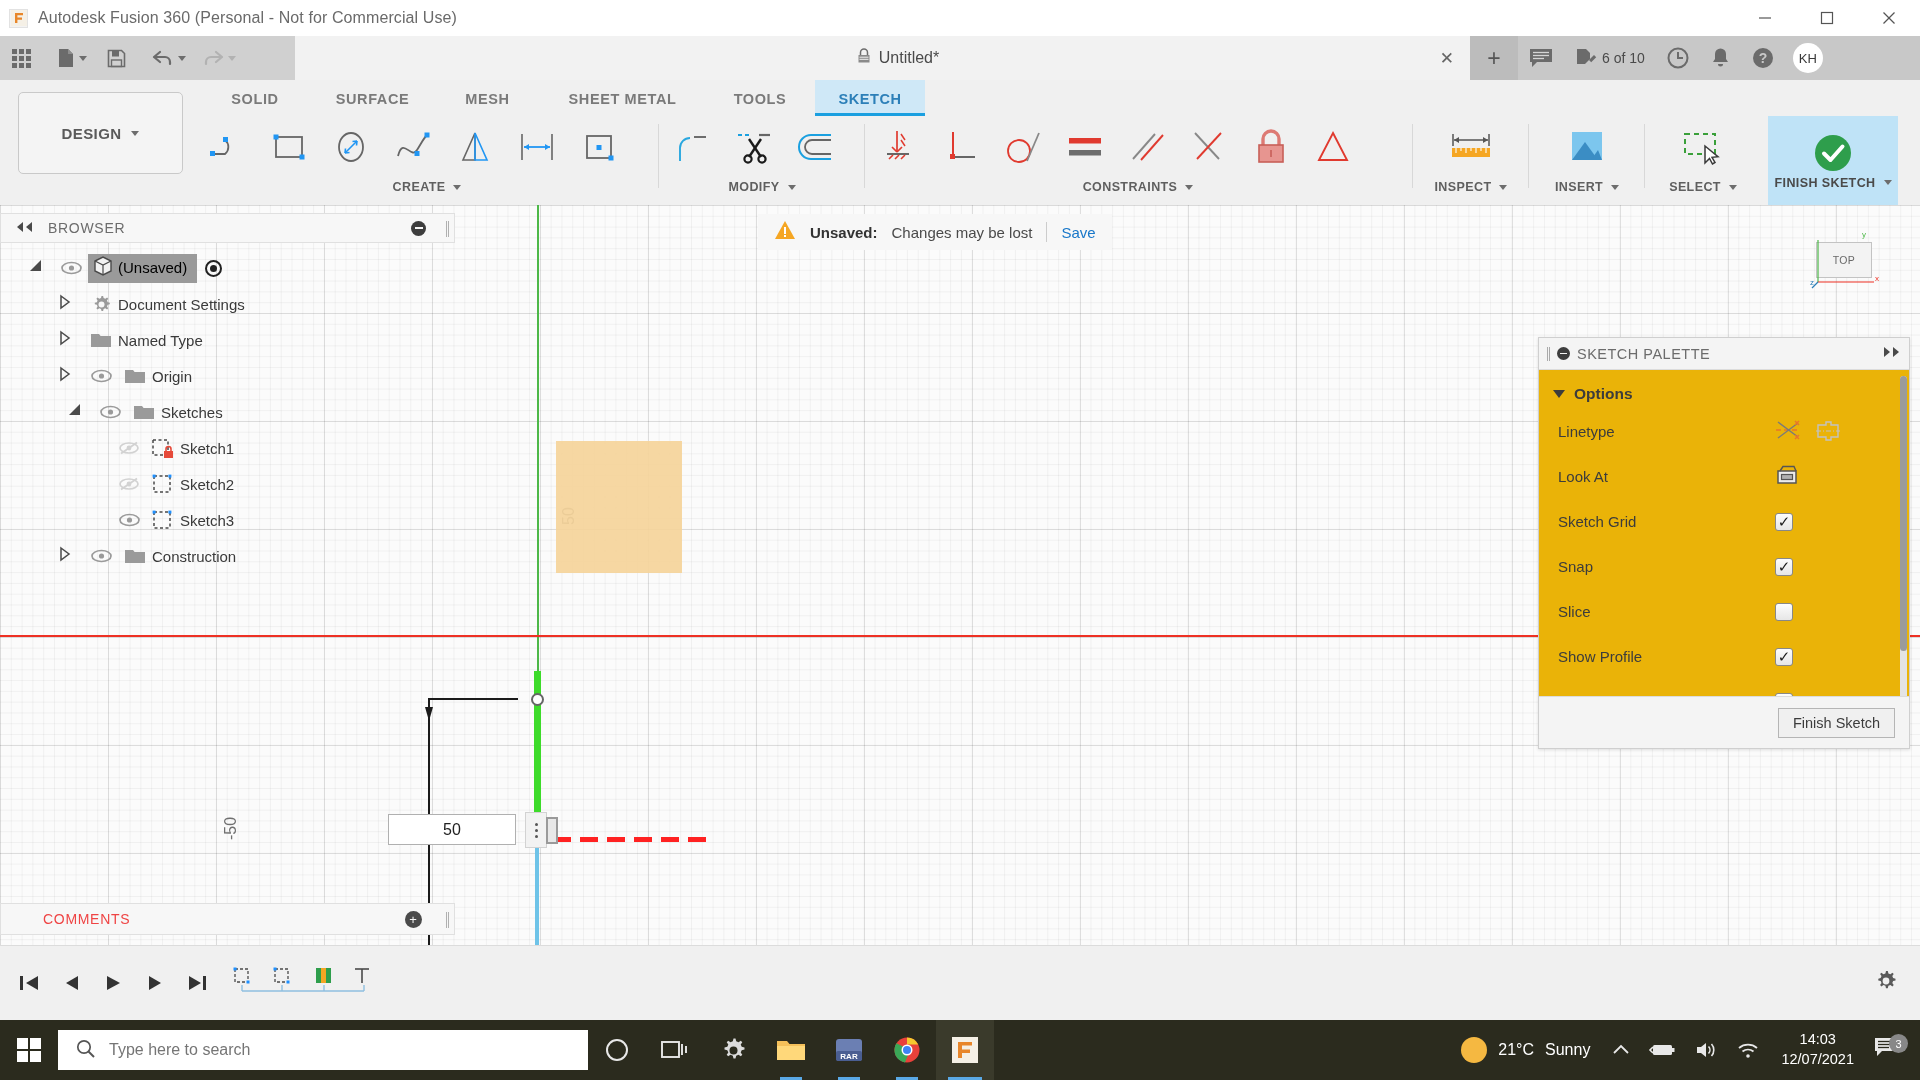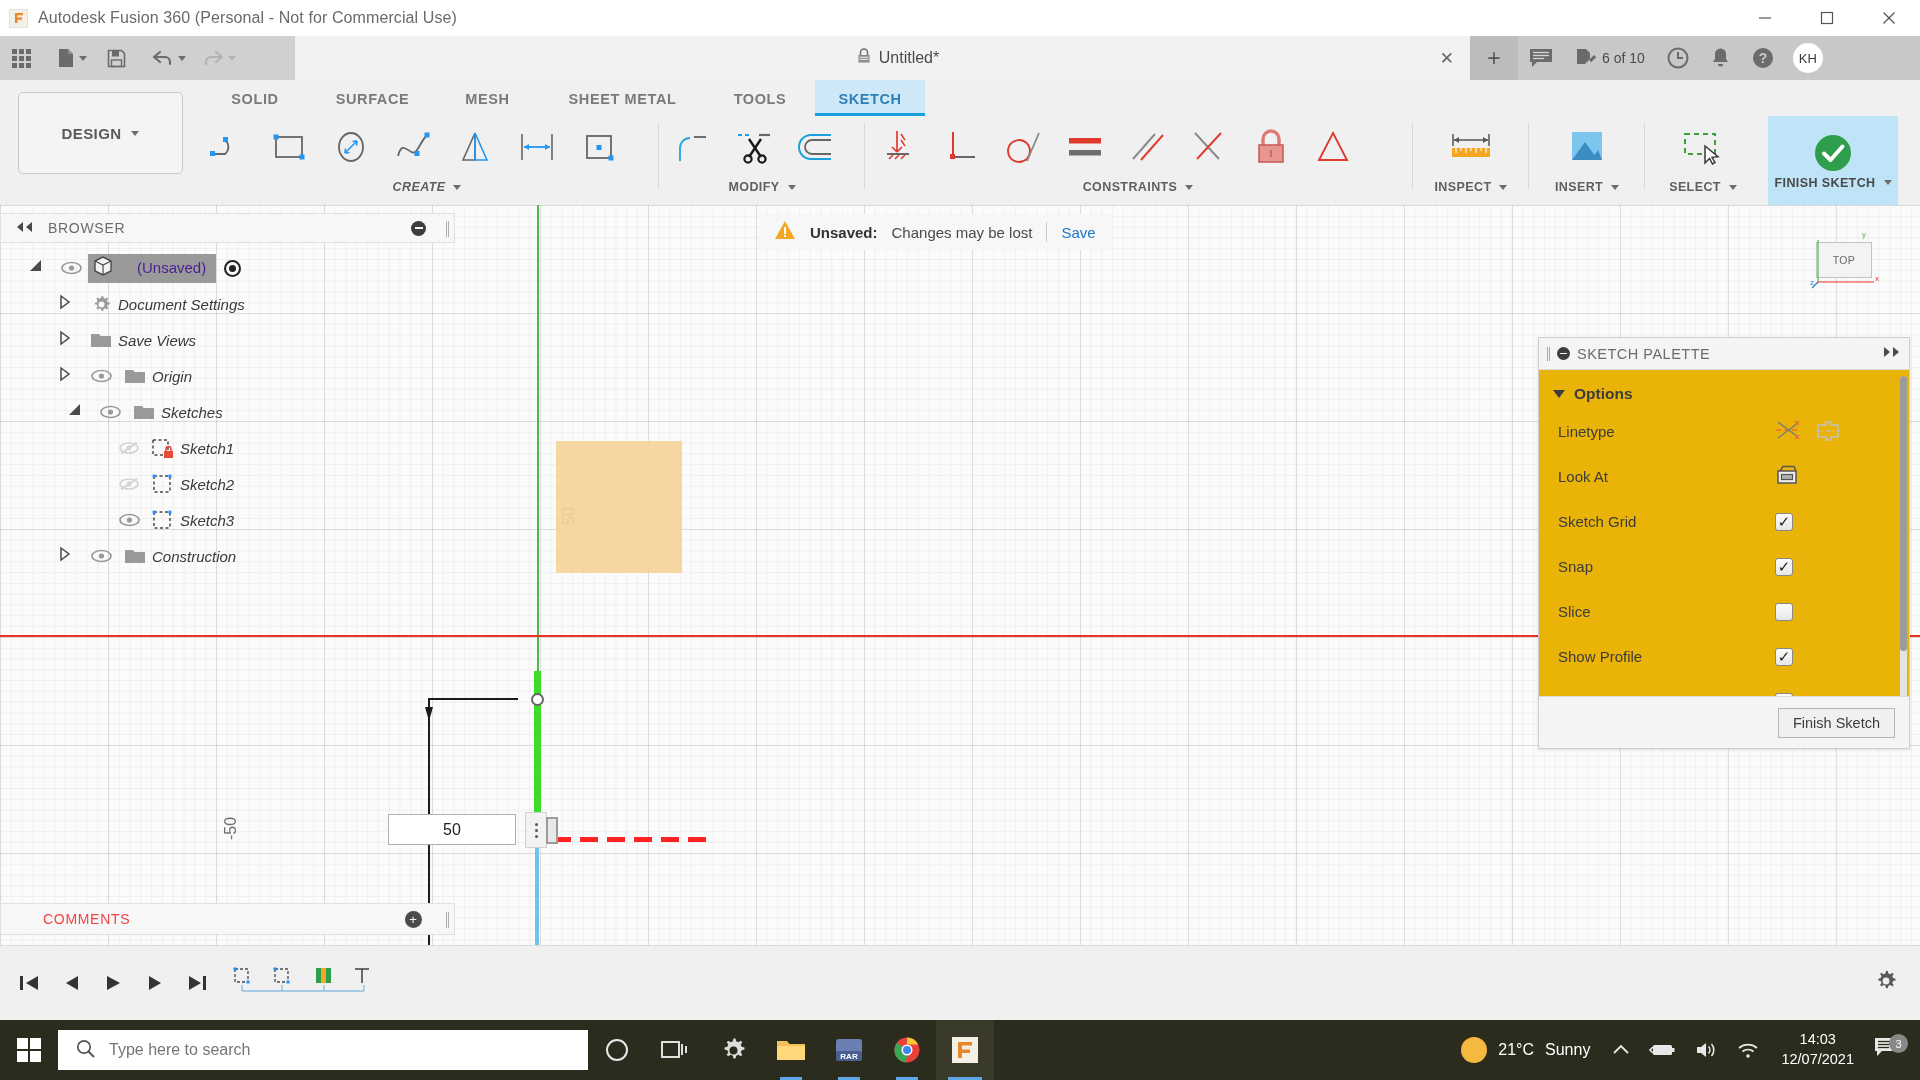--- a/index.html
+++ b/index.html
@@ -280,22 +280,22 @@
     background:#f7f7f7; border:1px solid #e0e0e0;
     display:flex; align-items:center; gap:13px; padding-left:14px;
   }
   .browser-title { font-size:14px; color:#6c6c6c; letter-spacing:0.7px; }
   .browser-arrows { color:#4a4a4a; font-size:11px; letter-spacing:-3px; }
   .browser-grip { position:absolute; right:5px; top:7px; width:3px;height:16px;border-left:1px solid #b0b0b0;border-right:1px solid #b0b0b0;}
   .tree { position:absolute; left:0; top:250px; width:455px; }
   .trow { display:flex; align-items:center; height:36px; padding-left:22px; gap:0px; }
   .eye { width:34px; display:flex; align-items:center; justify-content:center; }
   .folder { width:34px; display:flex; align-items:center; justify-content:center; }
-  .tlabel { font-size:15px; color:#3a3a3a;font-style:italic; }
-  .tsel { background:#9a9a9a; color:#4c1d95; padding:2px 10px 3px 4px; display:flex; align-items:center; gap:23px; }
+  .tlabel { font-size:15px; color:#3a3a3a; }
+  .tsel { background:#9a9a9a; color:#000000; padding:2px 10px 3px 4px; display:flex; align-items:center; gap:4px; }
   .radio { width:17px;height:17px;border-radius:50%;border:2px solid #222;display:flex;align-items:center;justify-content:center;margin-left:8px;}
   .radio i{width:7px;height:7px;border-radius:50%;background:#222;display:block;}
 
   .comments {
     position:absolute; left:0; top:903px; width:455px; height:32px;
     background:#f7f7f7; border:1px solid #e0e0e0;
     display:flex; align-items:center; padding-left:42px;
   }
   .comments span { font-size:14px; color:#ef4444; letter-spacing:0.7px; }
   .comments .plus { position:absolute; right:32px; width:17px;height:17px;border-radius:50%;background:#4a4a4a;color:#f7f7f7;display:flex;align-items:center;justify-content:center;font-size:13px;line-height:1;}
@@ -483,21 +483,21 @@
       <div class="rib-tab" style="width:110px">SOLID</div>
       <div class="rib-tab" style="width:125px">SURFACE</div>
       <div class="rib-tab" style="width:105px">MESH</div>
       <div class="rib-tab" style="width:165px">SHEET METAL</div>
       <div class="rib-tab" style="width:110px">TOOLS</div>
       <div class="rib-tab active" style="width:110px">SKETCH</div>
     </div>
 
     <div class="rib-body">
 
-      <div class="rib-group" style="left:196px;width:462px;font-style:italic;">
+      <div class="rib-group" style="left:196px;width:462px;">
         <div class="rib-icons">
           <div class="ricon">
             <svg width="40" height="34" viewBox="0 0 40 34">
                 <path d="M6 24 h12 a9 9 0 0 0 0-14" fill="none" stroke="#666" stroke-width="1.8"></path>
                 <rect x="3" y="21" width="5" height="5" fill="#2196f3"></rect>
                 <rect x="16" y="7" width="5" height="5" fill="#2196f3"></rect>
               </svg>
           </div>
           <div class="ricon">
             <svg width="40" height="34" viewBox="0 0 40 34">
@@ -841,21 +841,21 @@
       <span style="width:26px;">
         <svg width="14" height="16" viewBox="0 0 14 16">
             <path d="M3 2 L11 8 L3 14 Z" fill="none" stroke="#4a4a4a" stroke-width="1.5"></path>
           </svg>
       </span>
       <span class="folder">
         <svg width="22" height="18" viewBox="0 0 22 18">
             <path d="M1 3 h8 l1.6 2 H21 v11 H1 Z" fill="#9a9a9a"></path>
           </svg>
       </span>
-      <span class="tlabel">Save Views</span>
+      <span class="tlabel">Named Type</span>
     </div>
 
     <div class="trow" style="padding-left:58px;">
       <span style="width:26px;">
         <svg width="14" height="16" viewBox="0 0 14 16">
             <path d="M3 2 L11 8 L3 14 Z" fill="none" stroke="#4a4a4a" stroke-width="1.5"></path>
           </svg>
       </span>
       <span class="eye">
         <svg width="21" height="14" viewBox="0 0 21 14">

